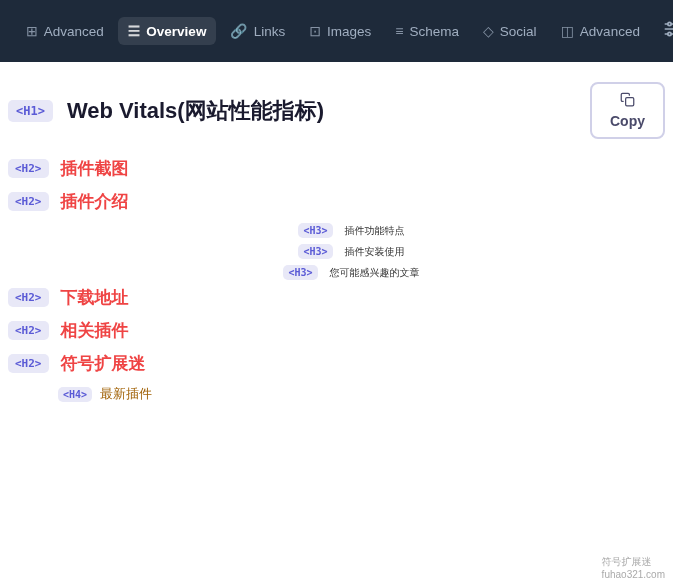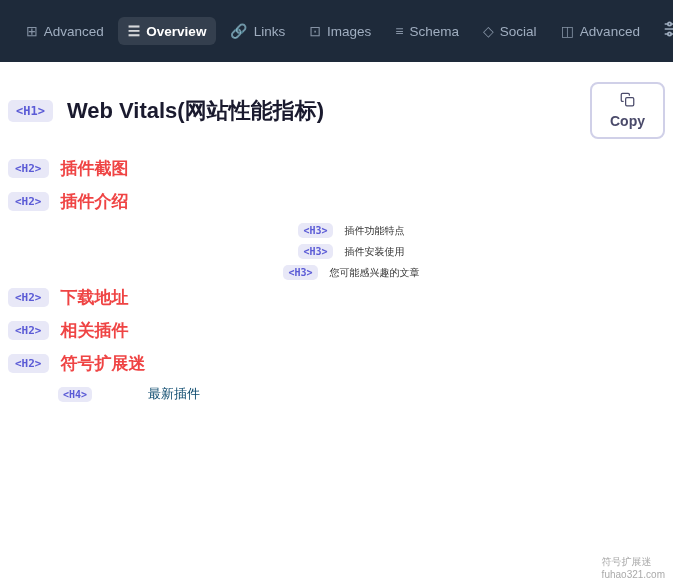--- a/index.html
+++ b/index.html
@@ -127,21 +127,21 @@
       margin-bottom: 6px;
       gap: 8px;
     }
 
     .heading-text {
       color: #ef4444;
       font-weight: 700;
     }
     .heading-text.h2 { font-size: 17px; }
     .heading-text.h3 { font-size: 10px; color: #333; font-weight: 500; }
-    .heading-text.h4 { font-size: 13px; color: #0c4a6e; font-weight: 500; margin-left: 48px; }
+    .heading-text.h4 { font-size: 13px; color: #a16207; font-weight: 500; }
 
     
     .watermark {
       position: fixed;
       bottom: 8px;
       right: 8px;
       font-size: 10px;
       color: #aaa;
     }
   </style>

